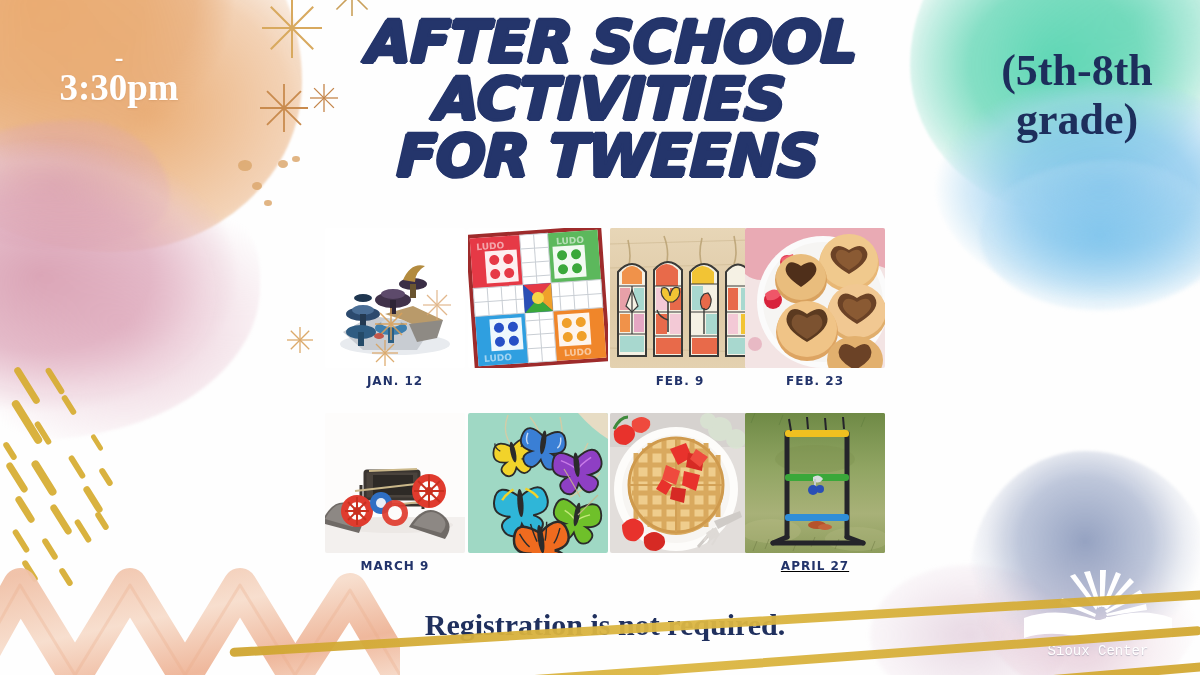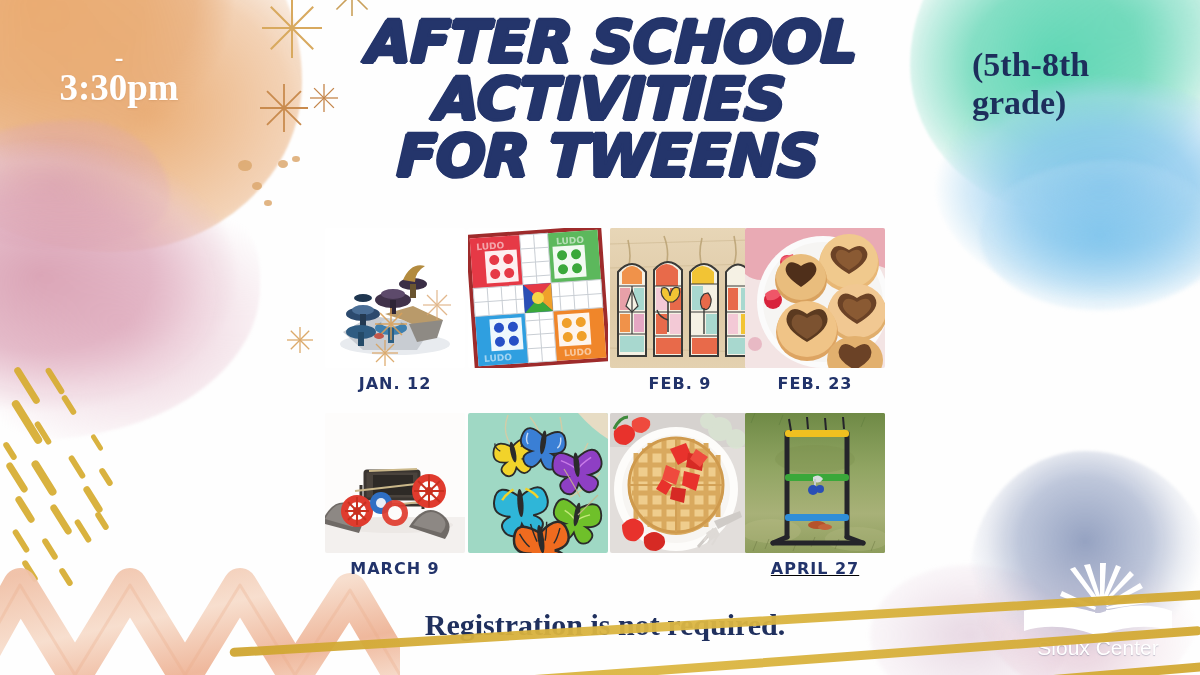--- a/index.html
+++ b/index.html
@@ -102,23 +102,23 @@
     position:absolute; left:24px; top:48px; width:190px;
     text-align:center; color:#ffffff;
     font-family:"Liberation Serif", serif;
     font-weight:700; font-size:37px; line-height:1.05;
     text-shadow:0 1px 2px rgba(180,120,70,.25);
   }
   .time-text .dash-sep { font-size:26px; line-height:.8; display:block; }
 
   .grade-text {
     position:absolute; right:18px; top:46px; width:210px;
-    text-align:left; color:#1d2e5c;
+    text-align:center; color:#1d2e5c;
     font-family:"Liberation Serif", serif;
-    font-weight:700; font-size:34px; line-height:1.12;
+    font-weight:700; font-size:44px; line-height:1.12;
   }
 
   .title {
     position:absolute; left:330px; top:14px; width:560px;
     text-align:center;
     color:#24356b;
     font-family:"DejaVu Sans", sans-serif;
     font-weight:700; font-style:italic;
     font-size:58px; line-height:.98;
     letter-spacing:-.5px;
@@ -137,38 +137,38 @@
   .row { position:relative; height:185px; }
   .cell { position:absolute; top:0; width:140px; }
   .cell .pic {
     width:140px; height:140px; border-radius:2px; overflow:hidden;
     position:relative; background:#fff;
   }
   .caption {
     margin-top:6px; text-align:center;
     color:#22336a;
     font-family:"DejaVu Sans", sans-serif;
-    font-weight:700; font-size:16px; letter-spacing:1px;
+    font-weight:700; font-size:12px; letter-spacing:1px;
     text-transform:uppercase;
     white-space:nowrap;
   }
 
   .note {
     position:absolute; left:300px; top:608px; width:610px;
     text-align:center; color:#20305e;
     font-family:"Liberation Serif", serif;
     font-weight:700; font-size:30px;
   }
 
   
   .logo { position:absolute; right:22px; bottom:16px; width:160px; text-align:center; }
   .logo .mark { width:160px; height:74px; position:relative; margin:0 auto; }
   .logo .lname {
-    color:#ffffff; font-family:Liberation Sans, sans-serif;
-    font-size:21px; line-height:1.05; font-weight:400;
+    color:#ffffff; font-family:Liberation Mono, monospace;
+    font-size:14px; line-height:1.05; font-weight:400;
     text-shadow:0 1px 1px rgba(90,100,130,.35);
   }
   .logo .lname .l2 { display:block; }
 </style>
 </head>
 <body>
 
 <div id="poster">
 
   <div class="blob blob-orange"></div>

